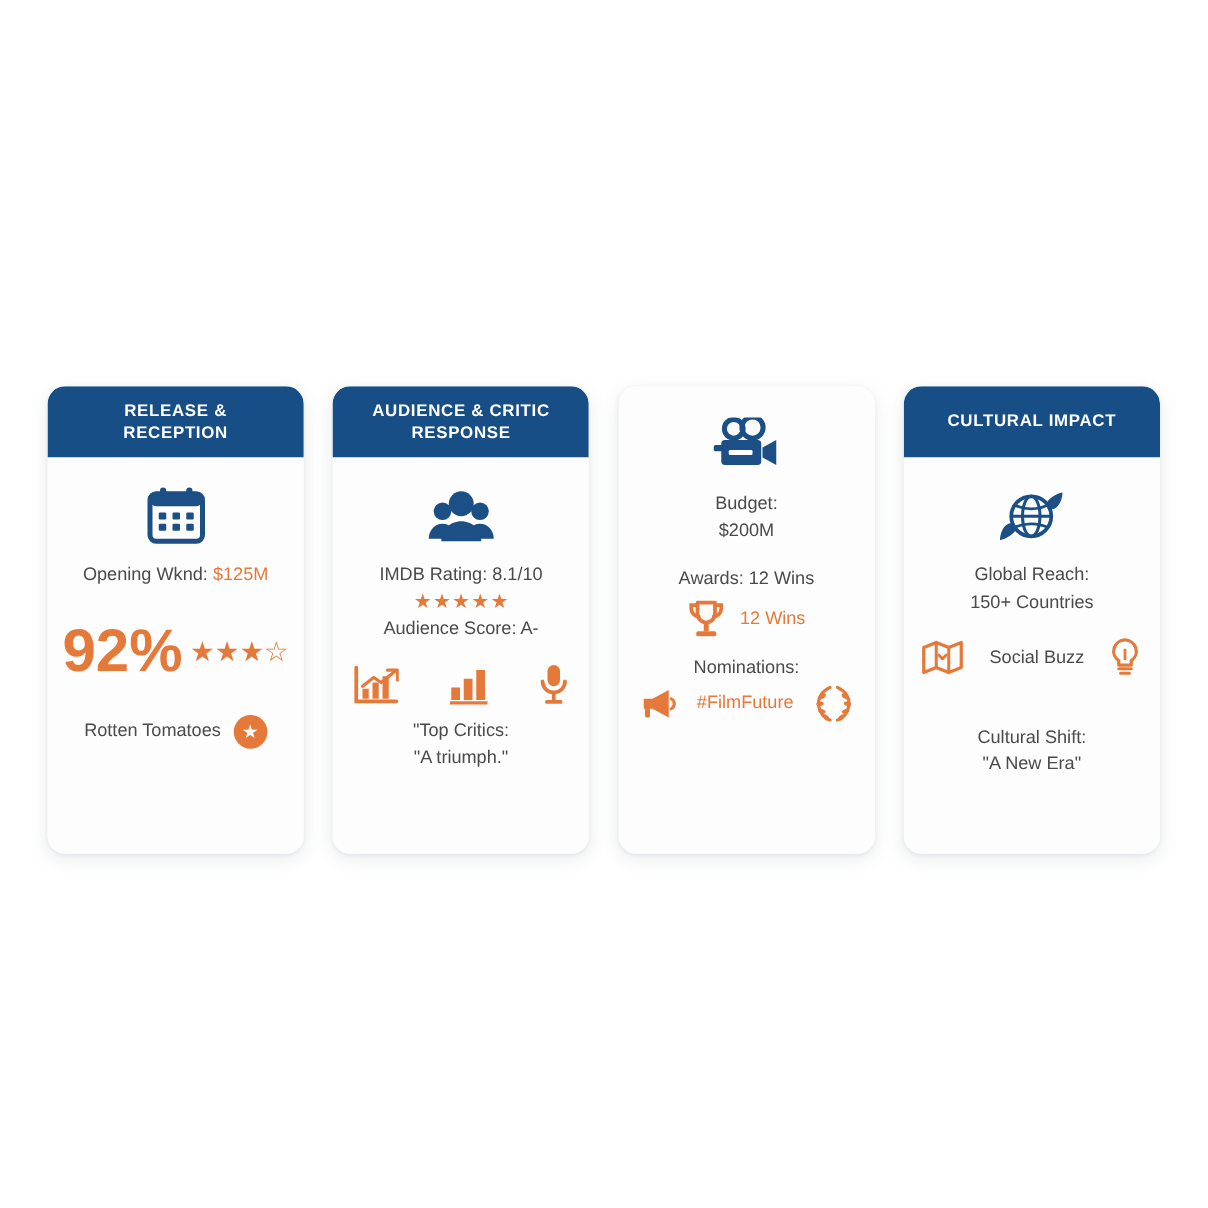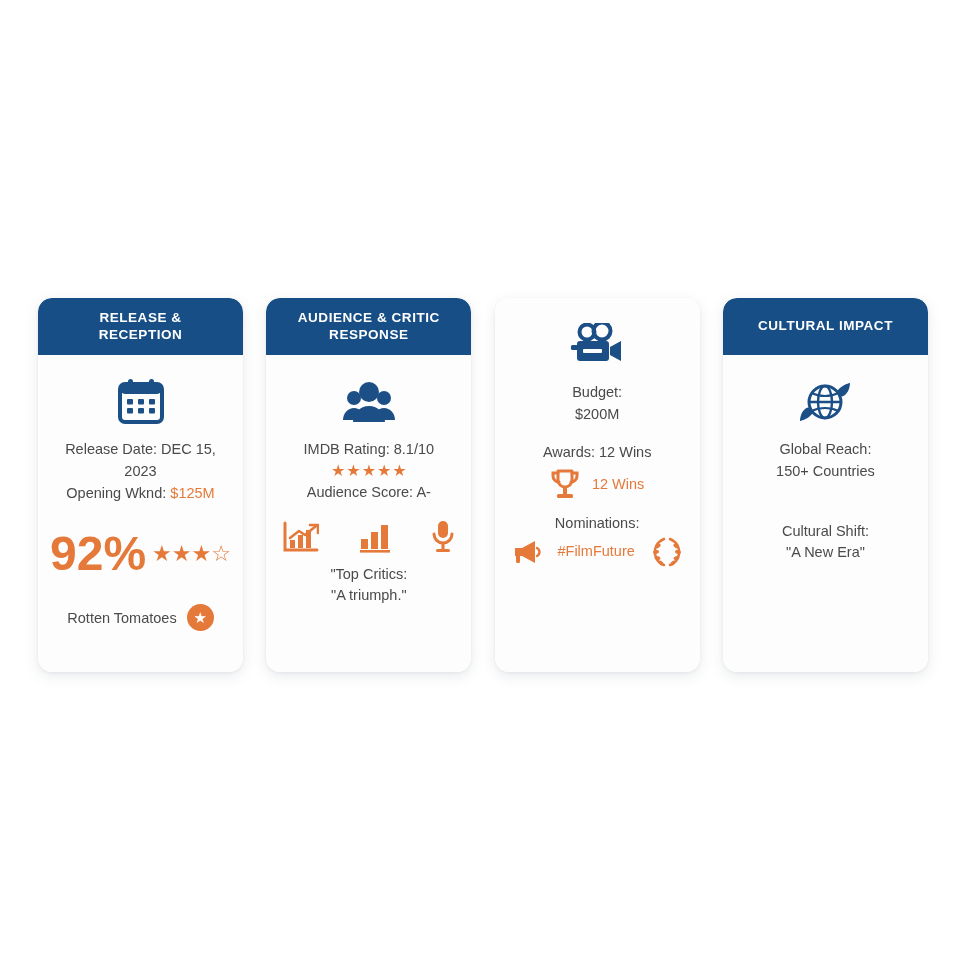--- a/index.html
+++ b/index.html
@@ -11,21 +11,21 @@
     height: 966px;
     background: #ffffff;
     font-family: "Liberation Sans", sans-serif;
     overflow: hidden;
     position: relative;
   }
 
   #infographic {
     position: absolute;
     left: 0;
-    top: 5px;
+    top: 16px;
     width: 966px;
     height: 678px;
     background: #ffffff;
   }
 
   .cards-row {
     position: absolute;
     left: 38px;
     top: 293px;
     width: 890px;
@@ -189,21 +189,20 @@
             <rect x="34" y="3" width="5" height="9" rx="2.5" fill="#1B4F86"></rect>
             <rect x="12" y="23" width="6" height="5.5" rx="1" fill="#1B4F86"></rect>
             <rect x="23" y="23" width="6" height="5.5" rx="1" fill="#1B4F86"></rect>
             <rect x="34" y="23" width="6" height="5.5" rx="1" fill="#1B4F86"></rect>
             <rect x="12" y="32" width="6" height="5.5" rx="1" fill="#1B4F86"></rect>
             <rect x="23" y="32" width="6" height="5.5" rx="1" fill="#1B4F86"></rect>
             <rect x="34" y="32" width="6" height="5.5" rx="1" fill="#1B4F86"></rect>
           </svg>
         </div>
 
-        <div class="txt">Release Date: DEC 15, 2023</div>
         <div class="txt"><span>Opening Wknd: </span><span class="txt-orange">$125M</span></div>
 
         <div class="big-score-row">
           <div class="big-score">92%</div>
           <div class="big-stars">
             <span class="star">★</span>
             <span class="star">★</span>
             <span class="star">★</span>
             <span class="star star-empty">☆</span>
           </div>
@@ -351,20 +350,39 @@
             <path d="M14.5 17c8 4 19 4 27 0" fill="none" stroke="#1B4F86" stroke-width="2.2"></path>
             <path d="M14.5 35c8-4 19-4 27 0" fill="none" stroke="#1B4F86" stroke-width="2.2"></path>
             <path d="M41 14c5-6 12-7 12-7s0 8-5 12c-3 2.5-7 1-7 1z" fill="#1B4F86"></path>
             <path d="M15 38c-5 6-12 7-12 7s0-8 5-12c3-2.5 7-1 7-1z" fill="#1B4F86"></path>
           </svg>
         </div>
 
         <div class="txt">Global Reach:</div>
         <div class="txt">150+ Countries</div>
 
+        <div class="buzz-row">
+          <span>
+            <svg width="34" height="28" viewBox="0 0 34 28">
+              <path d="M2 6l10-4 10 4 10-4v20l-10 4-10-4-10 4z" fill="none" stroke="#E5793A" stroke-width="2.6" stroke-linejoin="round"></path>
+              <line x1="12" y1="2" x2="12" y2="22" stroke="#E5793A" stroke-width="2.4"></line>
+              <line x1="22" y1="6" x2="22" y2="26" stroke="#E5793A" stroke-width="2.4"></line>
+              <path d="M14 12l3 3 3-3" fill="none" stroke="#E5793A" stroke-width="2.4" stroke-linecap="round" stroke-linejoin="round"></path>
+            </svg>
+          </span>
+          <span class="buzz-label">Social Buzz</span>
+          <span>
+            <svg width="26" height="32" viewBox="0 0 26 32">
+              <path d="M13 2a9 9 0 00-5 16.5V22h10v-3.5A9 9 0 0013 2z" fill="none" stroke="#E5793A" stroke-width="2.6" stroke-linejoin="round"></path>
+              <line x1="13" y1="9" x2="13" y2="18" stroke="#E5793A" stroke-width="2.2"></line>
+              <line x1="8" y1="25" x2="18" y2="25" stroke="#E5793A" stroke-width="2.4" stroke-linecap="round"></line>
+              <line x1="9.5" y1="28.5" x2="16.5" y2="28.5" stroke="#E5793A" stroke-width="2.4" stroke-linecap="round"></line>
+            </svg>
+          </span>
+        </div>
 
         <div class="txt" style="margin-top:38px;">Cultural Shift:</div>
         <div class="txt">"A New Era"</div>
       </div>
     </div>
 
   </div>
 </div>
 
 </body></html>

